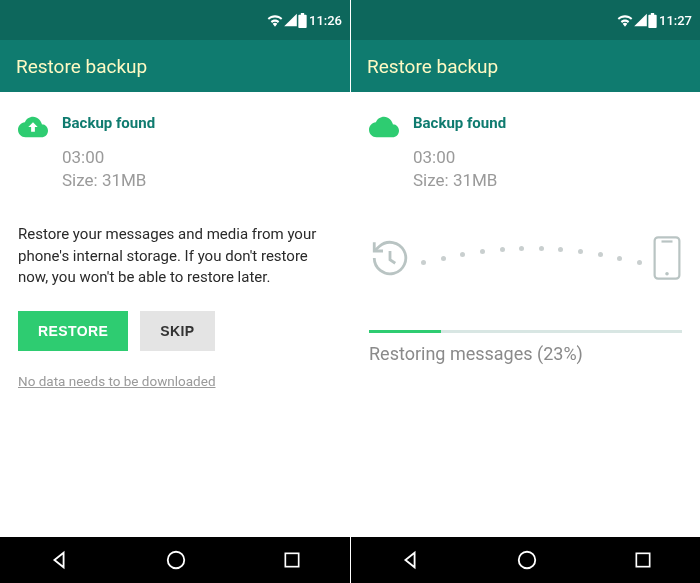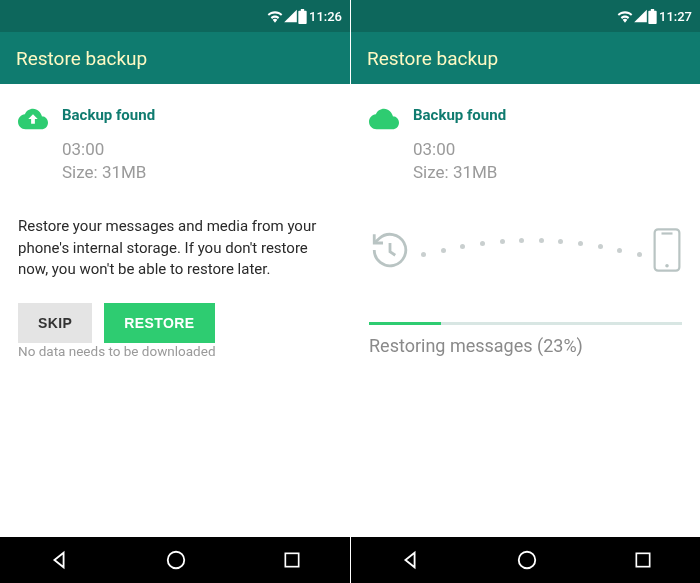--- a/index.html
+++ b/index.html
@@ -18,21 +18,21 @@
   .screen {
     width: 350px;
     height: 583px;
     display: flex;
     flex-direction: column;
     background: #fff;
     position: relative;
   }
   .screen + .screen { border-left: 1px solid #eee0; }
   .status-bar {
-    height: 32px;
+    height: 40px;
     background: #0d675c;
     display: flex;
     align-items: center;
     justify-content: flex-end;
     padding: 0 8px;
     color: #fff;
     font-size: 13px;
   }
   .status-bar svg { display:block; }
   .status-time { margin-left: 2px; font-weight:500; }
@@ -84,22 +84,24 @@
     font-size: 14px;
     font-weight: 700;
     letter-spacing: 0.4px;
     border: none;
     cursor: pointer;
     display:flex; align-items:center; justify-content:center;
   }
   .btn-primary { background: #2ecc71; color: #fff; }
   .btn-secondary { background: #e4e4e4; color: #333; }
   .footnote {
+    margin-top: 22px;
     color: #9a9a9a;
     font-size: 13.5px;
+    text-decoration: underline;
   }
   .progress-graphic {
     margin-top: 36px;
     display:flex;
     align-items:center;
     justify-content:center;
     gap:8px;
     position:relative;
     height:60px;
   }
@@ -165,22 +167,22 @@
         <div>
           <div class="backup-title">Backup found</div>
           <div class="backup-meta">03:00</div>
           <div class="backup-meta">Size: 31MB</div>
         </div>
       </div>
 
       <div class="restore-text">Restore your messages and media from your phone's internal storage. If you don't restore now, you won't be able to restore later.</div>
 
       <div class="btn-row">
+        <button class="btn btn-primary">RESTORE</button>
         <button class="btn btn-secondary">SKIP</button>
-        <button class="btn btn-primary">RESTORE</button>
       </div>
 
       <div class="footnote">No data needs to be downloaded</div>
     </div>
 
     <div class="nav-bar">
       <svg width="22" height="22" viewBox="0 0 24 24" fill="none" stroke="#fff" stroke-width="2">
           <path d="M17 4L7 12l10 8z" fill="none"></path>
         </svg>
       <svg width="22" height="22" viewBox="0 0 24 24" fill="none" stroke="#fff" stroke-width="2">

